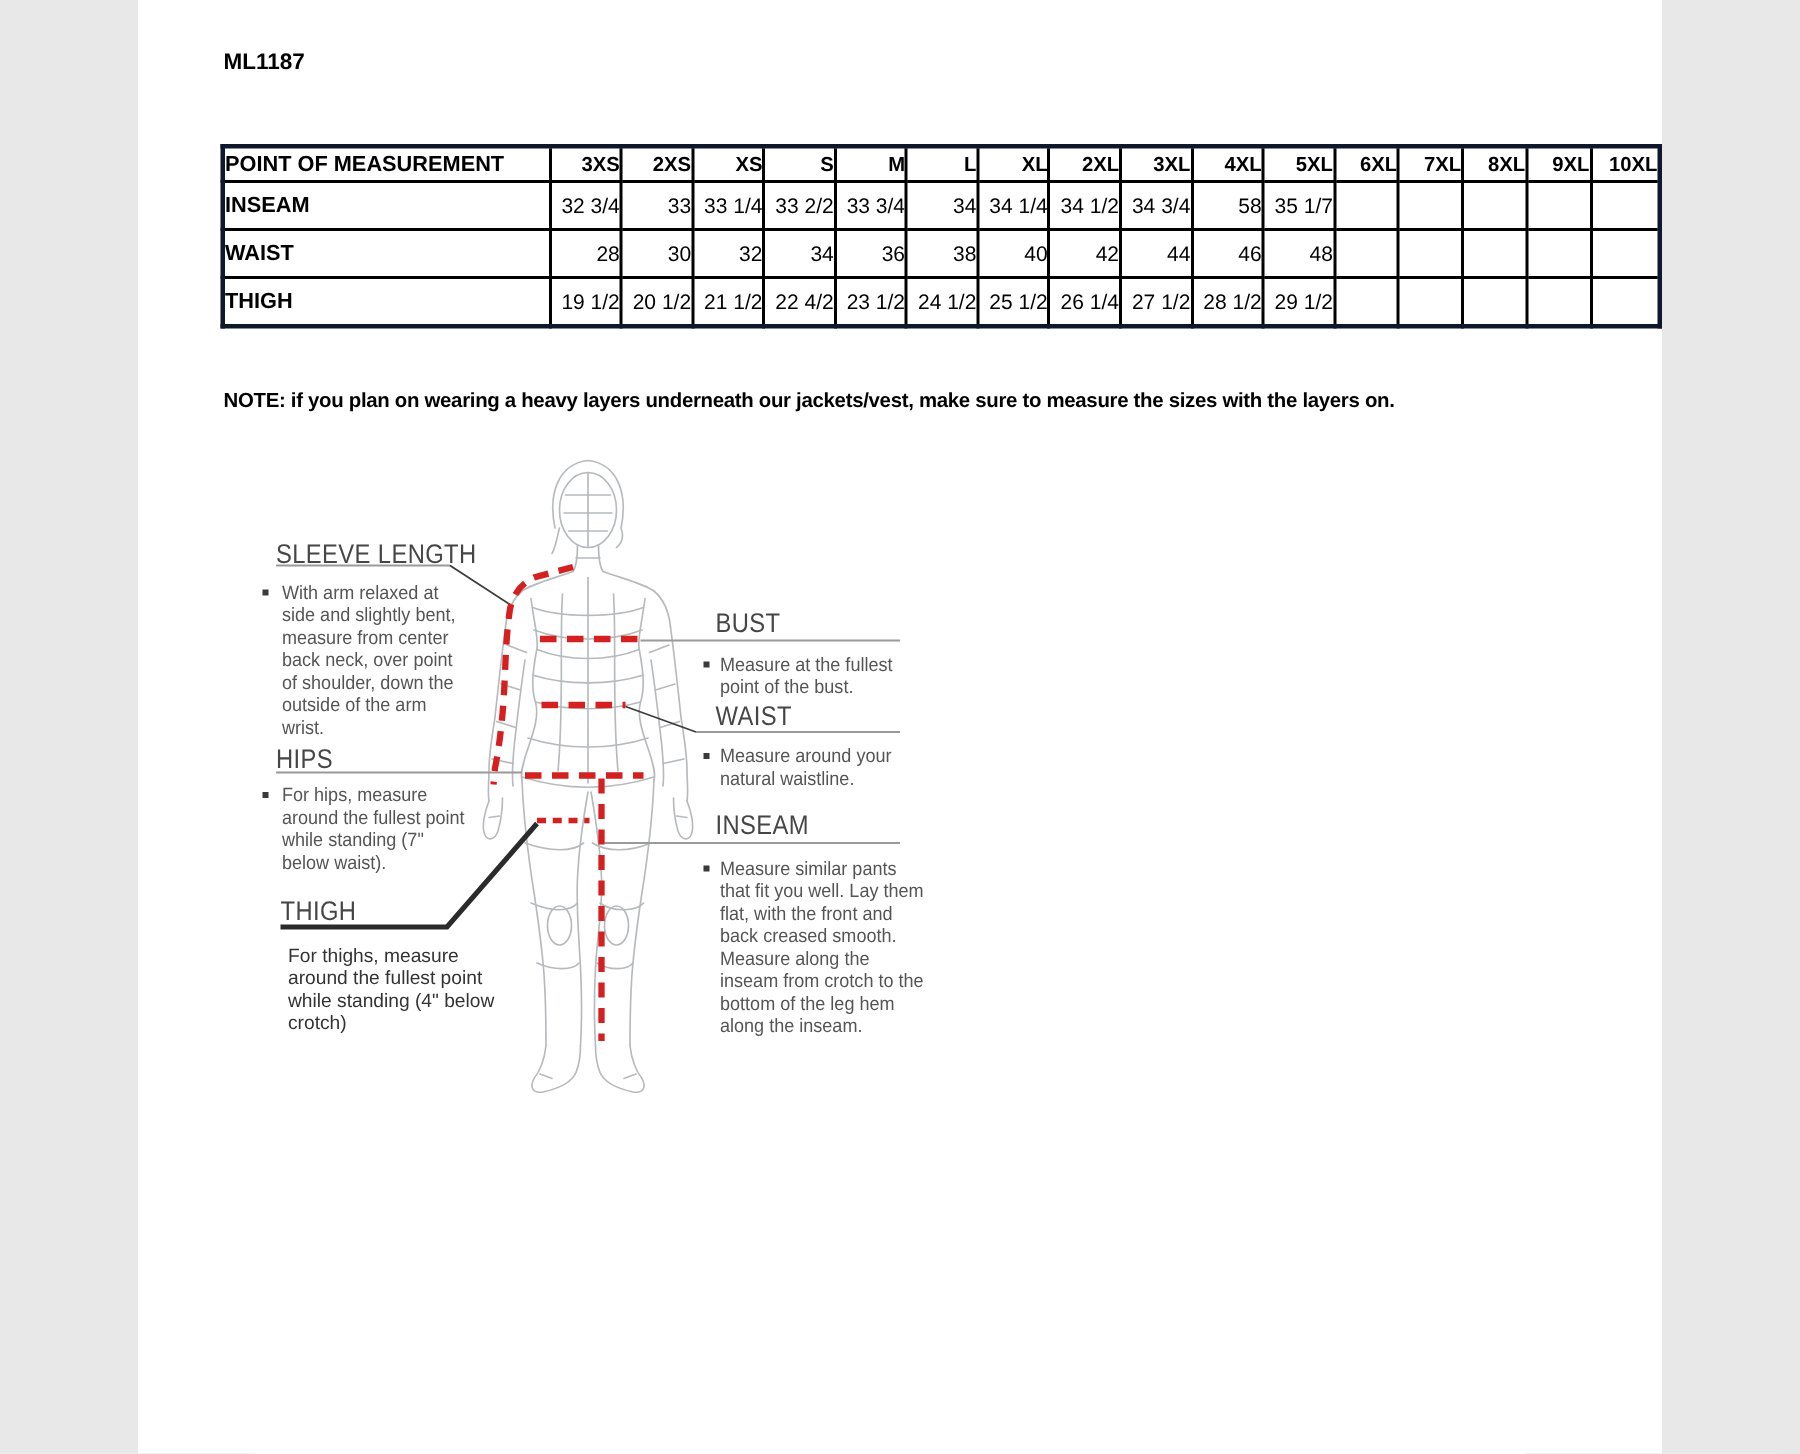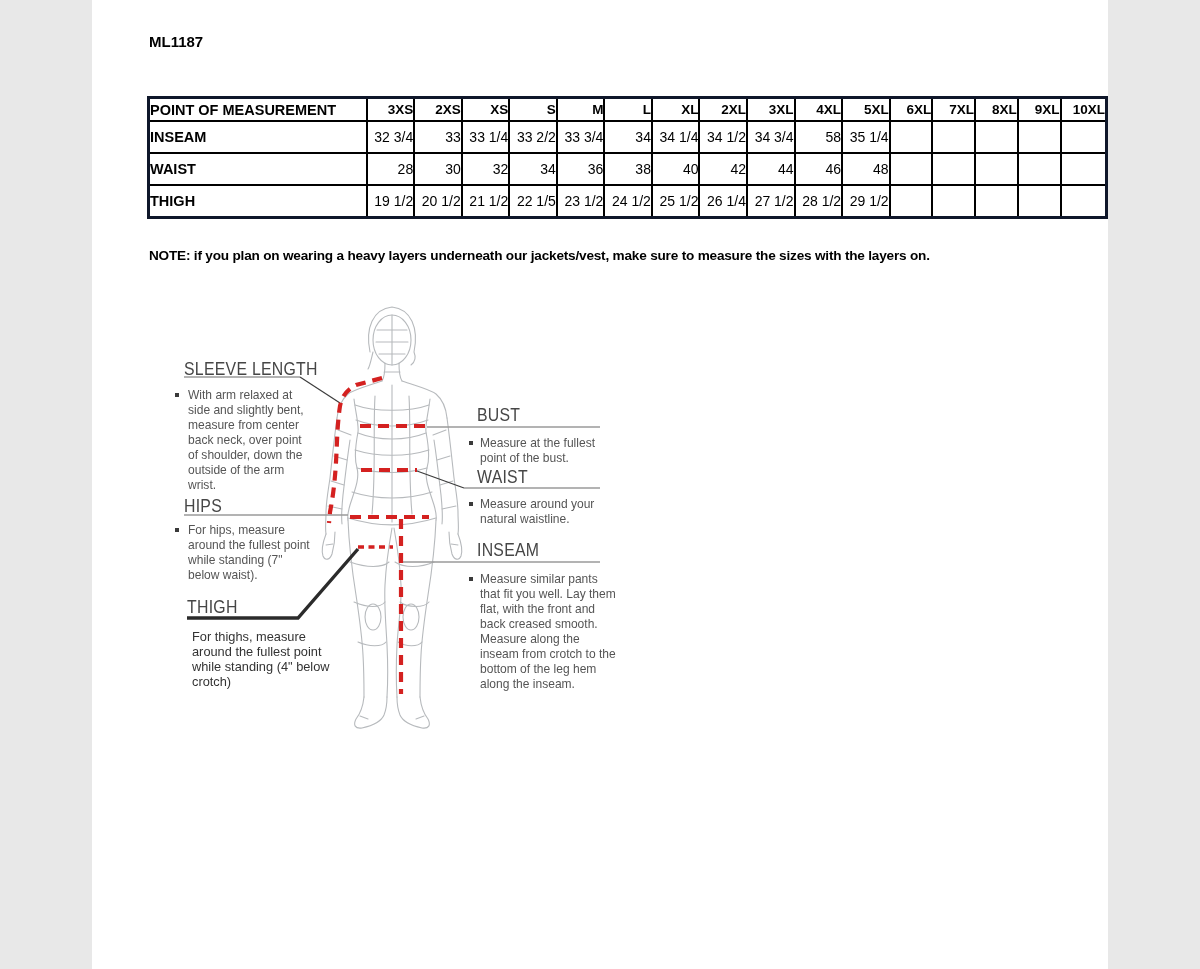--- a/index.html
+++ b/index.html
@@ -9,21 +9,21 @@
   }
   .doc-title{position:absolute;left:57px;top:33px;font-size:15px;font-weight:bold;color:#000;}
   
   table.size-chart{position:absolute;left:55px;top:96px;border-collapse:collapse;table-layout:fixed;border:3px solid #0f172a;}
   table.size-chart th,table.size-chart td{border:2px solid #000;padding:0;overflow:hidden;white-space:nowrap;color:#000;}
   th.pom{width:231px;text-align:left;padding-left:4px;font-size:14.5px;font-weight:bold;height:21px;}
   th.size{width:49px;text-align:right;font-size:13.5px;font-weight:bold;}
   td.rowlabel{text-align:left;padding-left:4px;font-size:14.5px;font-weight:bold;height:30px;}
   td.val{text-align:right;font-size:14px;font-weight:normal;}
   
-  .note{position:absolute;left:57px;top:248px;font-size:13.6px;font-weight:bold;color:#000;white-space:nowrap;letter-spacing:-0.2px;}
+  .note{position:absolute;left:57px;top:259px;font-size:13.6px;font-weight:bold;color:#000;white-space:nowrap;letter-spacing:-0.2px;}
   
   .dg-h{position:absolute;font-size:18px;color:#464646;letter-spacing:0.3px;transform:scaleX(0.88);transform-origin:0 0;white-space:nowrap;}
   .dg-t{position:absolute;font-size:12.8px;line-height:1.17;color:#555555;transform:scaleX(0.94);transform-origin:0 0;}
   .dg-t2{position:absolute;font-size:12.8px;line-height:1.18;color:#333333;}
   .sq{position:absolute;width:4px;height:4px;background:#3a3a3a;}
   svg.overlay{position:absolute;left:0;top:0;pointer-events:none;}
 </style>
 </head>
 <body>
 
@@ -57,21 +57,21 @@
       <td class="val">32 3/4</td>
       <td class="val">33</td>
       <td class="val">33 1/4</td>
       <td class="val">33 2/2</td>
       <td class="val">33 3/4</td>
       <td class="val">34</td>
       <td class="val">34 1/4</td>
       <td class="val">34 1/2</td>
       <td class="val">34 3/4</td>
       <td class="val">58</td>
-      <td class="val">35 1/4</td>
+      <td class="val">35 1/7</td>
       <td class="val"></td>
       <td class="val"></td>
       <td class="val"></td>
       <td class="val"></td>
       <td class="val"></td>
     </tr>
     <tr>
       <td class="rowlabel">WAIST</td>
       <td class="val">28</td>
       <td class="val">30</td>
@@ -88,21 +88,21 @@
       <td class="val"></td>
       <td class="val"></td>
       <td class="val"></td>
       <td class="val"></td>
     </tr>
     <tr>
       <td class="rowlabel">THIGH</td>
       <td class="val">19 1/2</td>
       <td class="val">20 1/2</td>
       <td class="val">21 1/2</td>
-      <td class="val">22 1/5</td>
+      <td class="val">22 4/2</td>
       <td class="val">23 1/2</td>
       <td class="val">24 1/2</td>
       <td class="val">25 1/2</td>
       <td class="val">26 1/4</td>
       <td class="val">27 1/2</td>
       <td class="val">28 1/2</td>
       <td class="val">29 1/2</td>
       <td class="val"></td>
       <td class="val"></td>
       <td class="val"></td>

